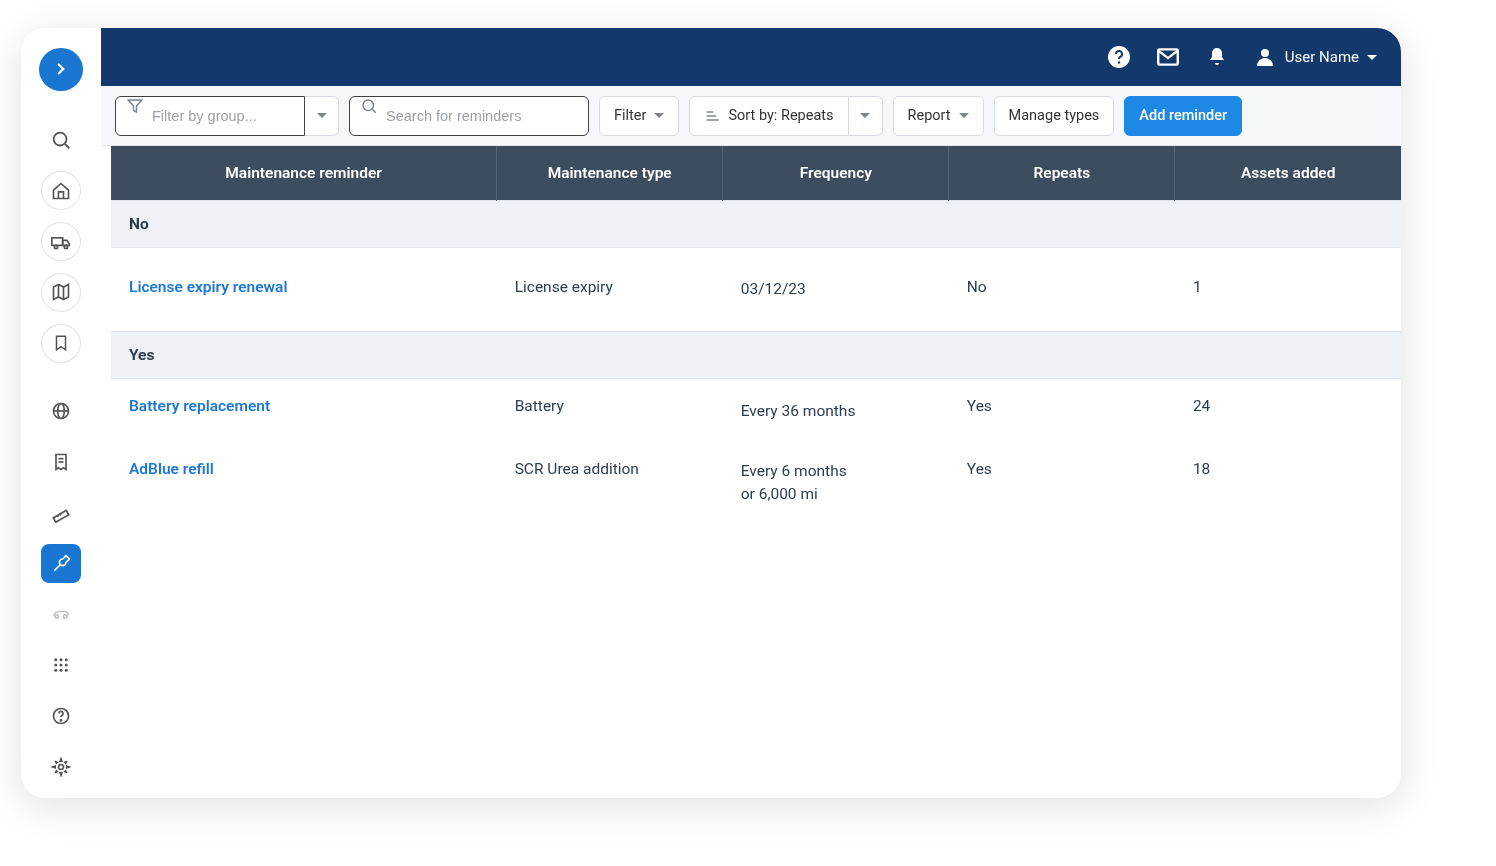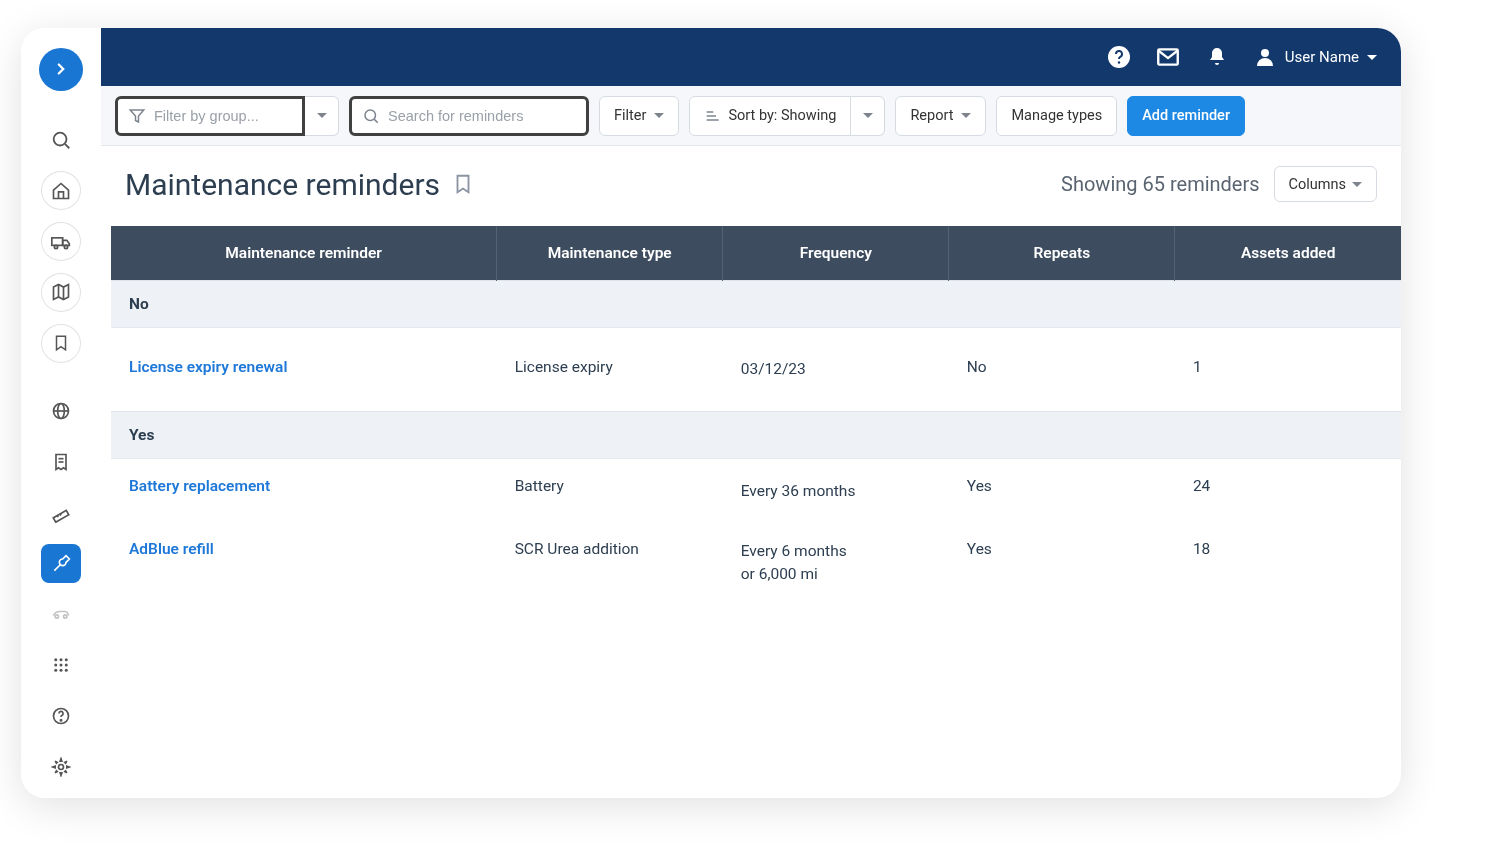--- a/index.html
+++ b/index.html
@@ -118,23 +118,23 @@
     align-items: center;
     padding: 0 14px;
     gap: 10px;
   }
   .tb-group {
     display: flex;
     align-items: stretch;
   }
   .tb-input-wrap {
     display: flex;
-    align-items: center;
+    align-items: flex-start;
     background: #ffffff;
-    border: 3px solid #404040;
+    border: 1px solid #404040;
     border-radius: 6px;
     padding: 0 10px;
     height: 40px;
   }
   .tb-input-wrap.split-left { border-top-right-radius: 0; border-bottom-right-radius: 0; }
   .tb-split-right {
     width: 34px;
     height: 40px;
     background: #ffffff;
     border: 1px solid #d6dbe2;
@@ -447,58 +447,41 @@
 
       <div class="tb-group">
         <div class="tb-btn" style="border-top-right-radius:0;border-bottom-right-radius:0">
           <span class="tb-icon">
             <svg width="16" height="16" viewBox="0 0 24 24" fill="none" stroke="currentColor" stroke-width="2">
                 <line x1="4" y1="6" x2="14" y2="6"></line>
                 <line x1="4" y1="12" x2="18" y2="12"></line>
                 <line x1="4" y1="18" x2="22" y2="18"></line>
               </svg>
           </span>
-          <span>Sort by: Showing</span>
+          <span>Sort by: Repeats</span>
         </div>
         <div class="tb-split-right">
           <span class="caret-down"></span>
         </div>
       </div>
 
       <div class="tb-btn">
         <span>Report</span>
         <span class="caret-down"></span>
       </div>
 
       <div class="tb-btn">
         <span>Manage types</span>
       </div>
 
       <div class="tb-btn primary">
         <span>Add reminder</span>
       </div>
     </div>
 
-    <div class="content-header">
-      <div class="page-title">
-        <span>Maintenance reminders</span>
-        <span style="color:#8a94a2">
-          <svg width="22" height="22" viewBox="0 0 24 24" fill="none" stroke="currentColor" stroke-width="2">
-              <path d="M6 3 H18 V21 L12 17 L6 21 Z"></path>
-            </svg>
-        </span>
-      </div>
-      <div class="page-title-right">
-        <span class="showing-text">Showing 65 reminders</span>
-        <div class="columns-btn">
-          <span>Columns</span>
-          <span class="caret-down"></span>
-        </div>
-      </div>
-    </div>
 
     <div class="table-wrap">
       <table>
         <colgroup>
           <col class="col-name">
             <col class="col-type">
             <col class="col-freq">
             <col class="col-rep">
             <col class="col-assets">
         </colgroup>

